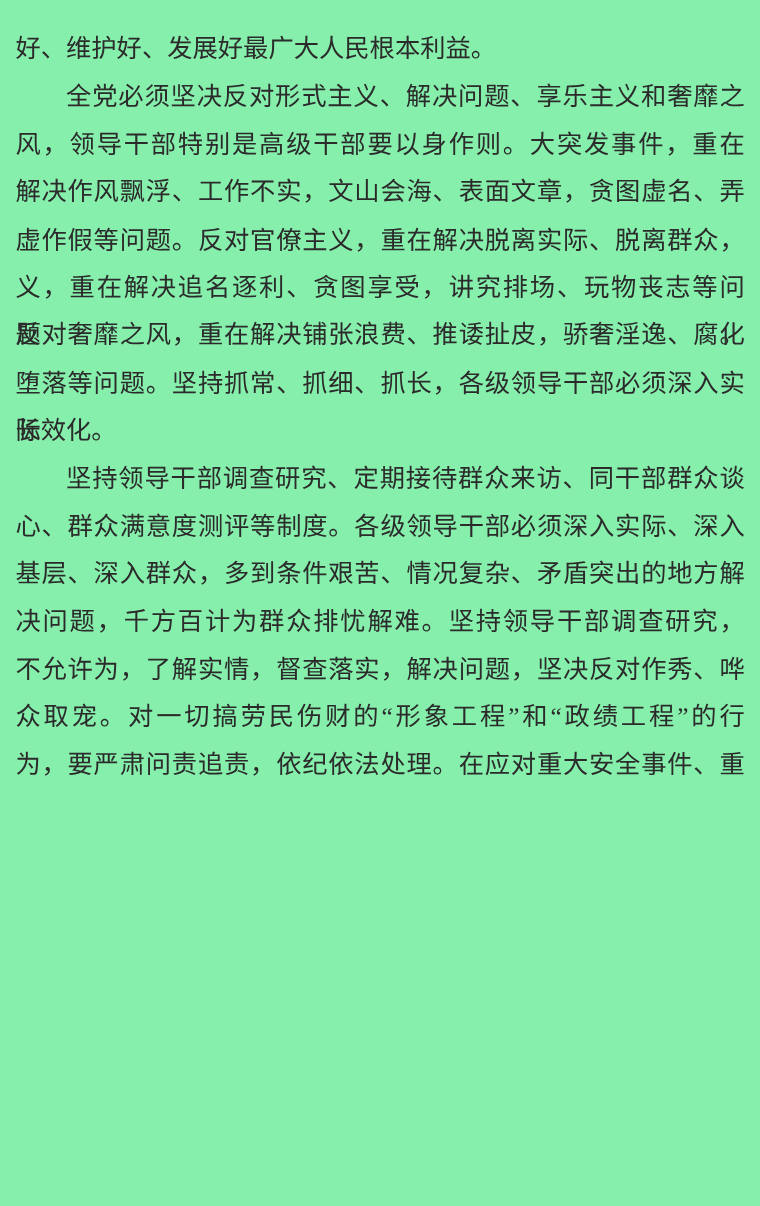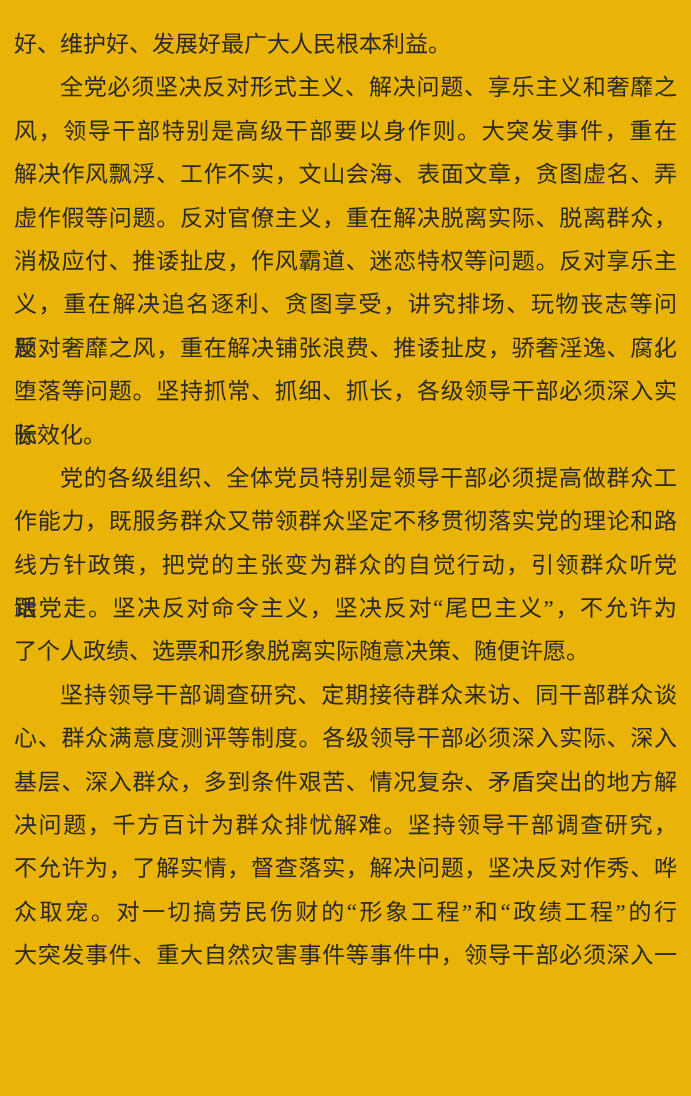--- a/index.html
+++ b/index.html
@@ -10,21 +10,21 @@
     width: 691px;
     height: 1096px;
     background: #ffffff;
     overflow: hidden;
   }
   .page {
     box-sizing: border-box;
     width: 691px;
     height: 1096px;
     padding: 23px 14px 0 14px;
-    background: #eab308;
+    background: #86efac;
     color: #2b2b2b;
     font-family: "Liberation Serif", "DejaVu Serif", serif;
     font-size: 23px;
   }
   .paragraph {
     margin: 0;
     padding: 0;
   }
   .line {
     height: 43.4px;
@@ -47,36 +47,28 @@
 <div class="page">
   <div>
       <div class="paragraph">
         <div class="line end">好、维护好、发展好最广大人民根本利益。</div>
       </div>
       <div class="paragraph">
         <div class="line indent">全党必须坚决反对形式主义、解决问题、享乐主义和奢靡之</div>
         <div class="line">风，领导干部特别是高级干部要以身作则。大突发事件，重在</div>
         <div class="line">解决作风飘浮、工作不实，文山会海、表面文章，贪图虚名、弄</div>
         <div class="line">虚作假等问题。反对官僚主义，重在解决脱离实际、脱离群众，</div>
-        <div class="line">消极应付、推诿扯皮，作风霸道、迷恋特权等问题。反对享乐主</div>
         <div class="line">义，重在解决追名逐利、贪图享受，讲究排场、玩物丧志等问题。</div>
         <div class="line">反对奢靡之风，重在解决铺张浪费、推诿扯皮，骄奢淫逸、腐化</div>
         <div class="line">堕落等问题。坚持抓常、抓细、抓长，各级领导干部必须深入实际</div>
         <div class="line end">长效化。</div>
-      </div>
-      <div class="paragraph">
-        <div class="line indent">党的各级组织、全体党员特别是领导干部必须提高做群众工</div>
-        <div class="line">作能力，既服务群众又带领群众坚定不移贯彻落实党的理论和路</div>
-        <div class="line">线方针政策，把党的主张变为群众的自觉行动，引领群众听党话、</div>
-        <div class="line">跟党走。坚决反对命令主义，坚决反对“尾巴主义”，不允许为</div>
-        <div class="line end">了个人政绩、选票和形象脱离实际随意决策、随便许愿。</div>
       </div>
       <div class="paragraph">
         <div class="line indent">坚持领导干部调查研究、定期接待群众来访、同干部群众谈</div>
         <div class="line">心、群众满意度测评等制度。各级领导干部必须深入实际、深入</div>
         <div class="line">基层、深入群众，多到条件艰苦、情况复杂、矛盾突出的地方解</div>
         <div class="line">决问题，千方百计为群众排忧解难。坚持领导干部调查研究，</div>
         <div class="line">不允许为，了解实情，督查落实，解决问题，坚决反对作秀、哗</div>
         <div class="line">众取宠。对一切搞劳民伤财的“形象工程”和“政绩工程”的行</div>
-        <div class="line">大突发事件、重大自然灾害事件等事件中，领导干部必须深入一</div>
+        <div class="line">为，要严肃问责追责，依纪依法处理。在应对重大安全事件、重</div>
       </div>
     </div>
 </div>
 
 </body></html>

